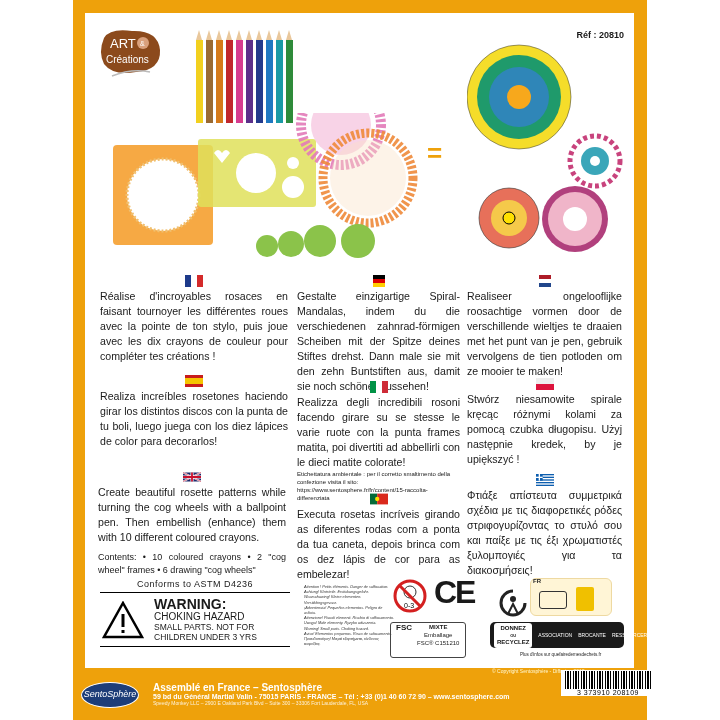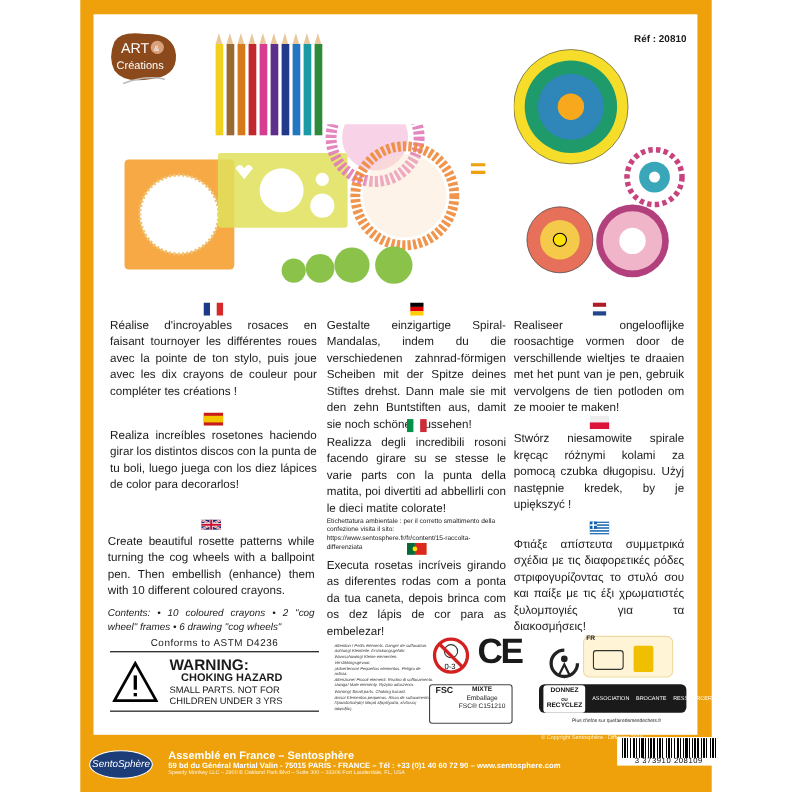--- a/index.html
+++ b/index.html
@@ -8,26 +8,26 @@
   .panel{position:absolute;left:85px;top:13px;width:549px;height:655px;background:#fff;}
   .logo{position:absolute;left:98px;top:28px;width:66px;height:52px;}
   .ref{position:absolute;right:10px;top:17px;font-weight:bold;font-size:9px;}
   .pencils{position:absolute;left:196px;top:30px;height:93px;display:flex;gap:3px;}
   .pencil{width:7px;height:93px;position:relative;}
   .pencil .tip{position:absolute;top:0;left:0;width:0;height:0;border-left:3.5px solid transparent;border-right:3.5px solid transparent;border-bottom:10px solid #e9c79b;}
   .pencil .body{position:absolute;top:10px;left:0;width:7px;height:83px;}
   .col{position:absolute;font-size:10.6px;line-height:15px;text-align:justify;}
   .flag{display:block;margin:0 auto 2px;width:18px;height:12px;}
   .small{font-size:6px;line-height:8px;text-align:left;}
-  .italic{font-style:italic;font-size:9px;line-height:13px;}
+  .italic{font-size:9px;line-height:13px;}
   .warn{position:absolute;left:100px;top:579px;width:190px;}
   .warn .conform{font-size:9px;letter-spacing:.5px;text-align:center;border-bottom:1.5px solid #000;padding-bottom:3px;}
   .warn .box{display:flex;align-items:center;gap:10px;padding:4px 2px;border-bottom:1.5px solid #000;}
   .warn .w1{font-weight:bold;font-size:14px;line-height:14px;}
-  .warn .w2{font-weight:bold;font-size:10px;line-height:11px;text-align:right;}
+  .warn .w2{font-weight:normal;font-size:10px;line-height:11px;}
   .warn .w3{font-size:8.5px;line-height:10px;}
   .multi{position:absolute;left:304px;top:585px;width:90px;font-size:3.8px;line-height:5.2px;font-style:italic;color:#333;}
   .icons{position:absolute;left:390px;top:578px;width:110px;}
   .ce{font-size:32px;font-weight:bold;letter-spacing:-2px;position:absolute;left:44px;top:-4px;}
   .fsc{position:absolute;left:0;top:44px;width:74px;height:34px;border:1px solid #444;border-radius:3px;font-size:6px;display:flex;align-items:flex-start;}
   .triman{position:absolute;left:490px;top:578px;width:150px;}
   .donnez{position:absolute;left:0;top:44px;width:130px;height:26px;background:#1a1a1a;border-radius:5px;color:#fff;font-size:5px;display:flex;align-items:center;gap:6px;padding-left:4px;}
   .donnez .lbl{background:#fff;color:#111;font-weight:bold;font-size:6px;line-height:7px;padding:2px 3px;border-radius:3px;text-align:center;}
   .footer{position:absolute;left:73px;top:676px;width:574px;height:44px;color:#fff;}
   .brand{position:absolute;left:8px;top:6px;width:56px;height:24px;border-radius:50%;background:#1d3d78;border:1.5px solid #fff;color:#fff;font-style:italic;font-size:9px;text-align:center;line-height:22px;}
@@ -168,21 +168,21 @@
         <rect y="2" width="3" height="1" fill="#ffce00"></rect>
       </svg>
     <span>Gestalte einzigartige Spiral-Mandalas, indem du die verschiedenen zahnrad-förmigen Scheiben mit der Spitze deines Stiftes drehst. Dann male sie mit den zehn Buntstiften aus, damit sie noch schöner aussehen!</span>
   </div>
   <div class="col" style="left:212px;top:368px;width:163px">
     <svg class="flag" viewBox="0 0 3 2">
         <rect width="1" height="2" fill="#009246"></rect>
         <rect x="1" width="1" height="2" fill="#fff"></rect>
         <rect x="2" width="1" height="2" fill="#ce2b37"></rect>
       </svg>
-    <span>Realizza degli incredibili rosoni facendo girare su se stesse le varie parts con la punta della matita, poi divertiti ad abbellirli con le dieci matite colorate!</span>
+    <span>Realizza degli incredibili rosoni facendo girare su se stesse le varie ruote con la punta frames matita, poi divertiti ad abbellirli con le dieci matite colorate!</span>
     <div class="small">Etichettatura ambientale : per il corretto smaltimento della confezione visita il sito: https://www.sentosphere.fr/fr/content/15-raccolta-differenziata</div>
   </div>
   <div class="col" style="left:212px;top:480px;width:163px">
     <svg class="flag" viewBox="0 0 5 3">
         <rect width="2" height="3" fill="#046a38"></rect>
         <rect x="2" width="3" height="3" fill="#da291c"></rect>
         <circle cx="2" cy="1.5" r=".6" fill="#ffe100"></circle>
       </svg>
     <span>Executa rosetas incríveis girando as diferentes rodas com a ponta da tua caneta, depois brinca com os dez lápis de cor para as embelezar!</span>
   </div>

